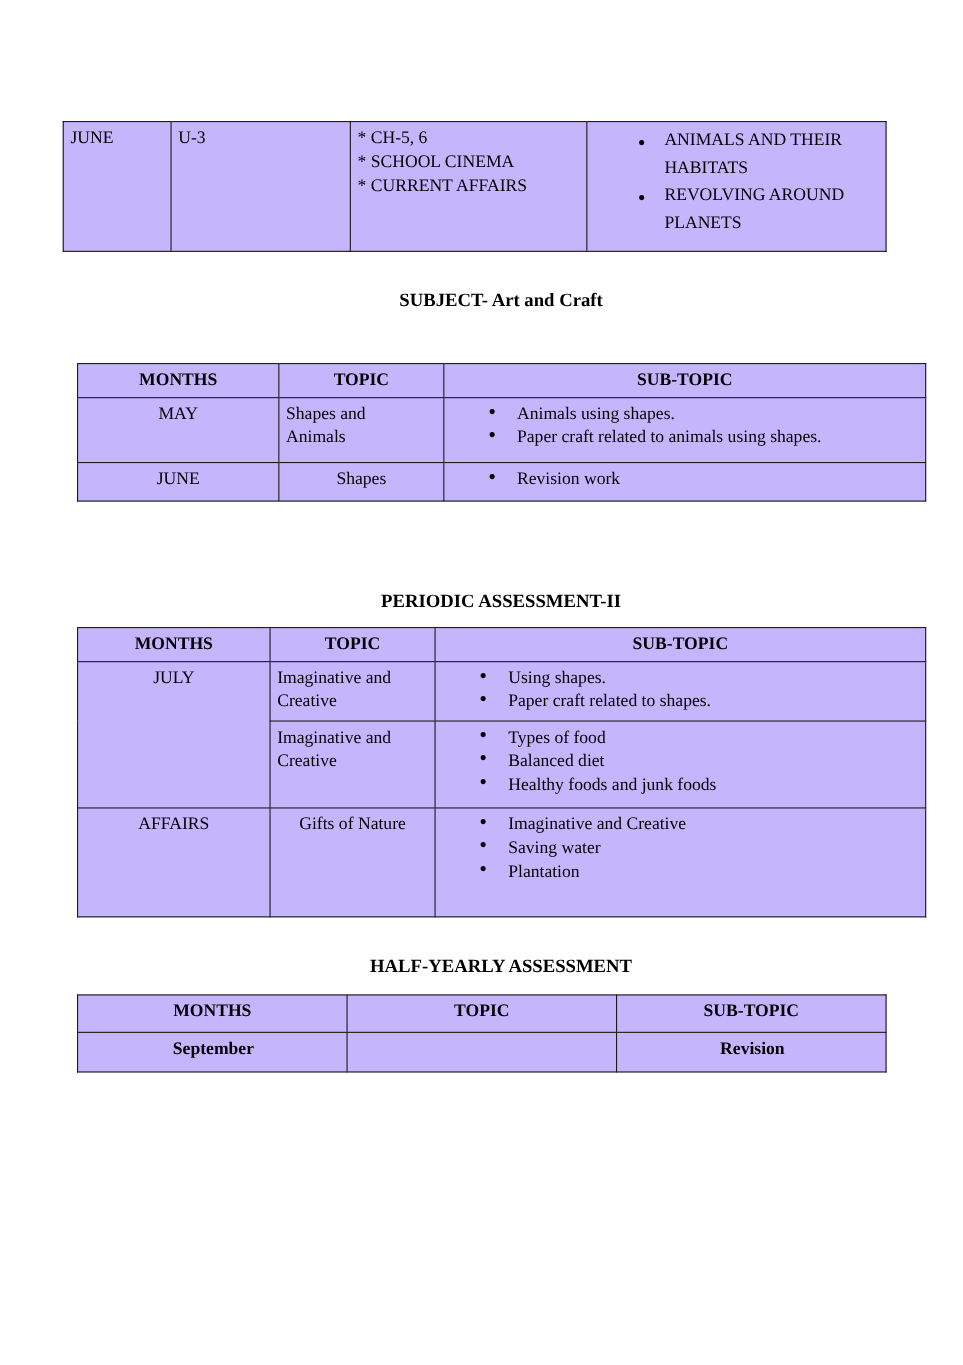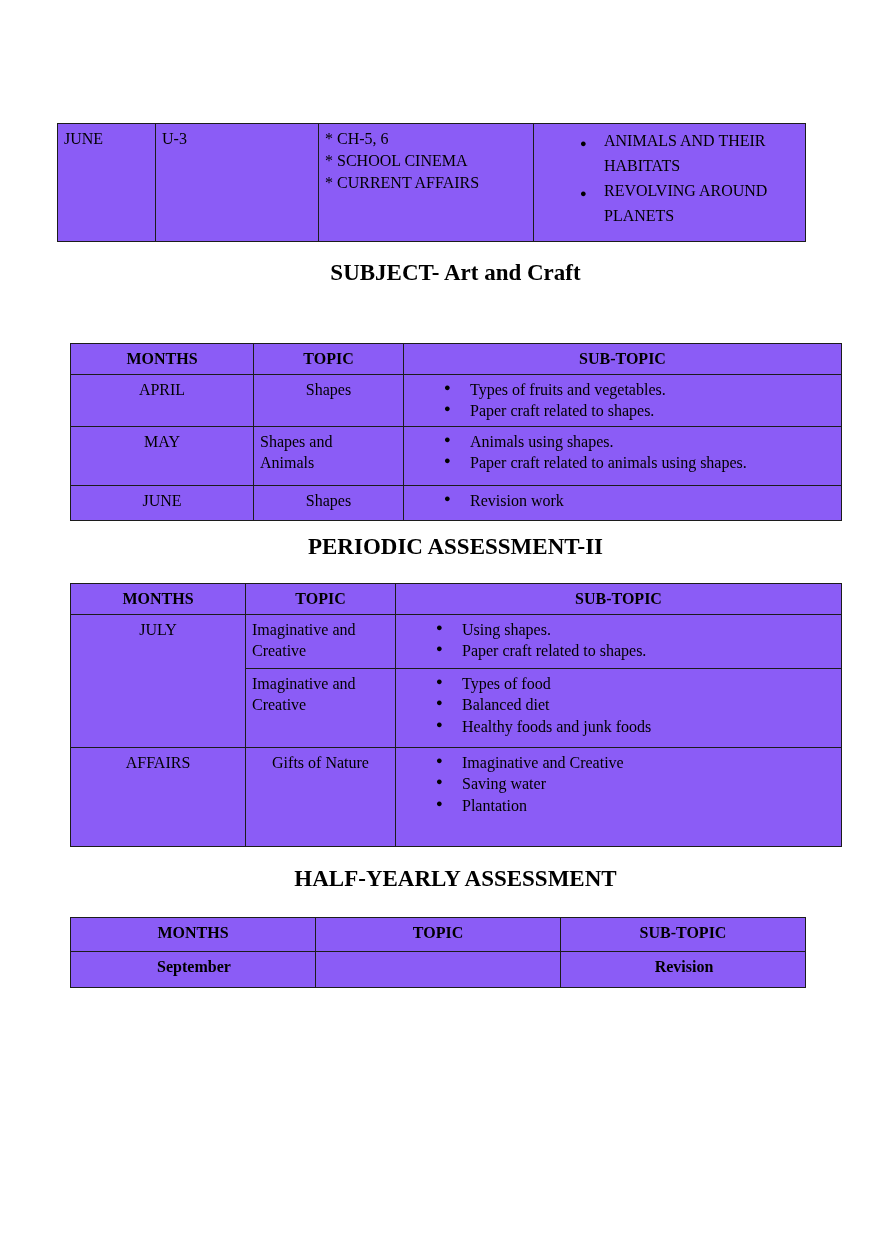--- a/index.html
+++ b/index.html
@@ -11,29 +11,28 @@
     font-family: "Liberation Serif", "DejaVu Serif", serif;
     color: #000;
     overflow: hidden;
   }
   .heading {
     position: absolute;
     left: 70px;
     width: 771px;
     text-align: center;
     font-weight: bold;
-    font-size: 23px;
+    font-size: 17px;
     line-height: 22px;
   }
   table {
     border-collapse: collapse;
     table-layout: fixed;
     position: absolute;
-    background: #8b5cf6;
-    margin-top: 13px;
+    background: #c4b5fd;
   }
   td, th {
     border: 1px solid #1c1c1c;
     vertical-align: top;
     padding: 4px 6px;
     font-size: 16px;
     line-height: 1.35;
     overflow: hidden;
   }
   th { font-weight: bold; text-align: center; }
@@ -125,30 +124,20 @@
         <col style="width:183px">
         <col style="width:150px">
         <col style="width:438px">
       </colgroup>
     <tbody>
         <tr class="hdr">
       <th>MONTHS</th>
       <th>TOPIC</th>
       <th>SUB-TOPIC</th>
     </tr>
-    <tr class="row-a">
-      <td class="center">APRIL</td>
-      <td class="center">Shapes</td>
-      <td>
-        <ul class="bullets">
-          <li>Types of fruits and vegetables.</li>
-          <li>Paper craft related to shapes.</li>
-        </ul>
-      </td>
-    </tr>
     <tr class="row-b">
       <td class="center">MAY</td>
       <td class="left"><span class="topic-narrow">Shapes and Animals</span></td>
       <td>
         <ul class="bullets">
           <li>Animals using shapes.</li>
           <li>Paper craft related to animals using shapes.</li>
         </ul>
       </td>
     </tr>

